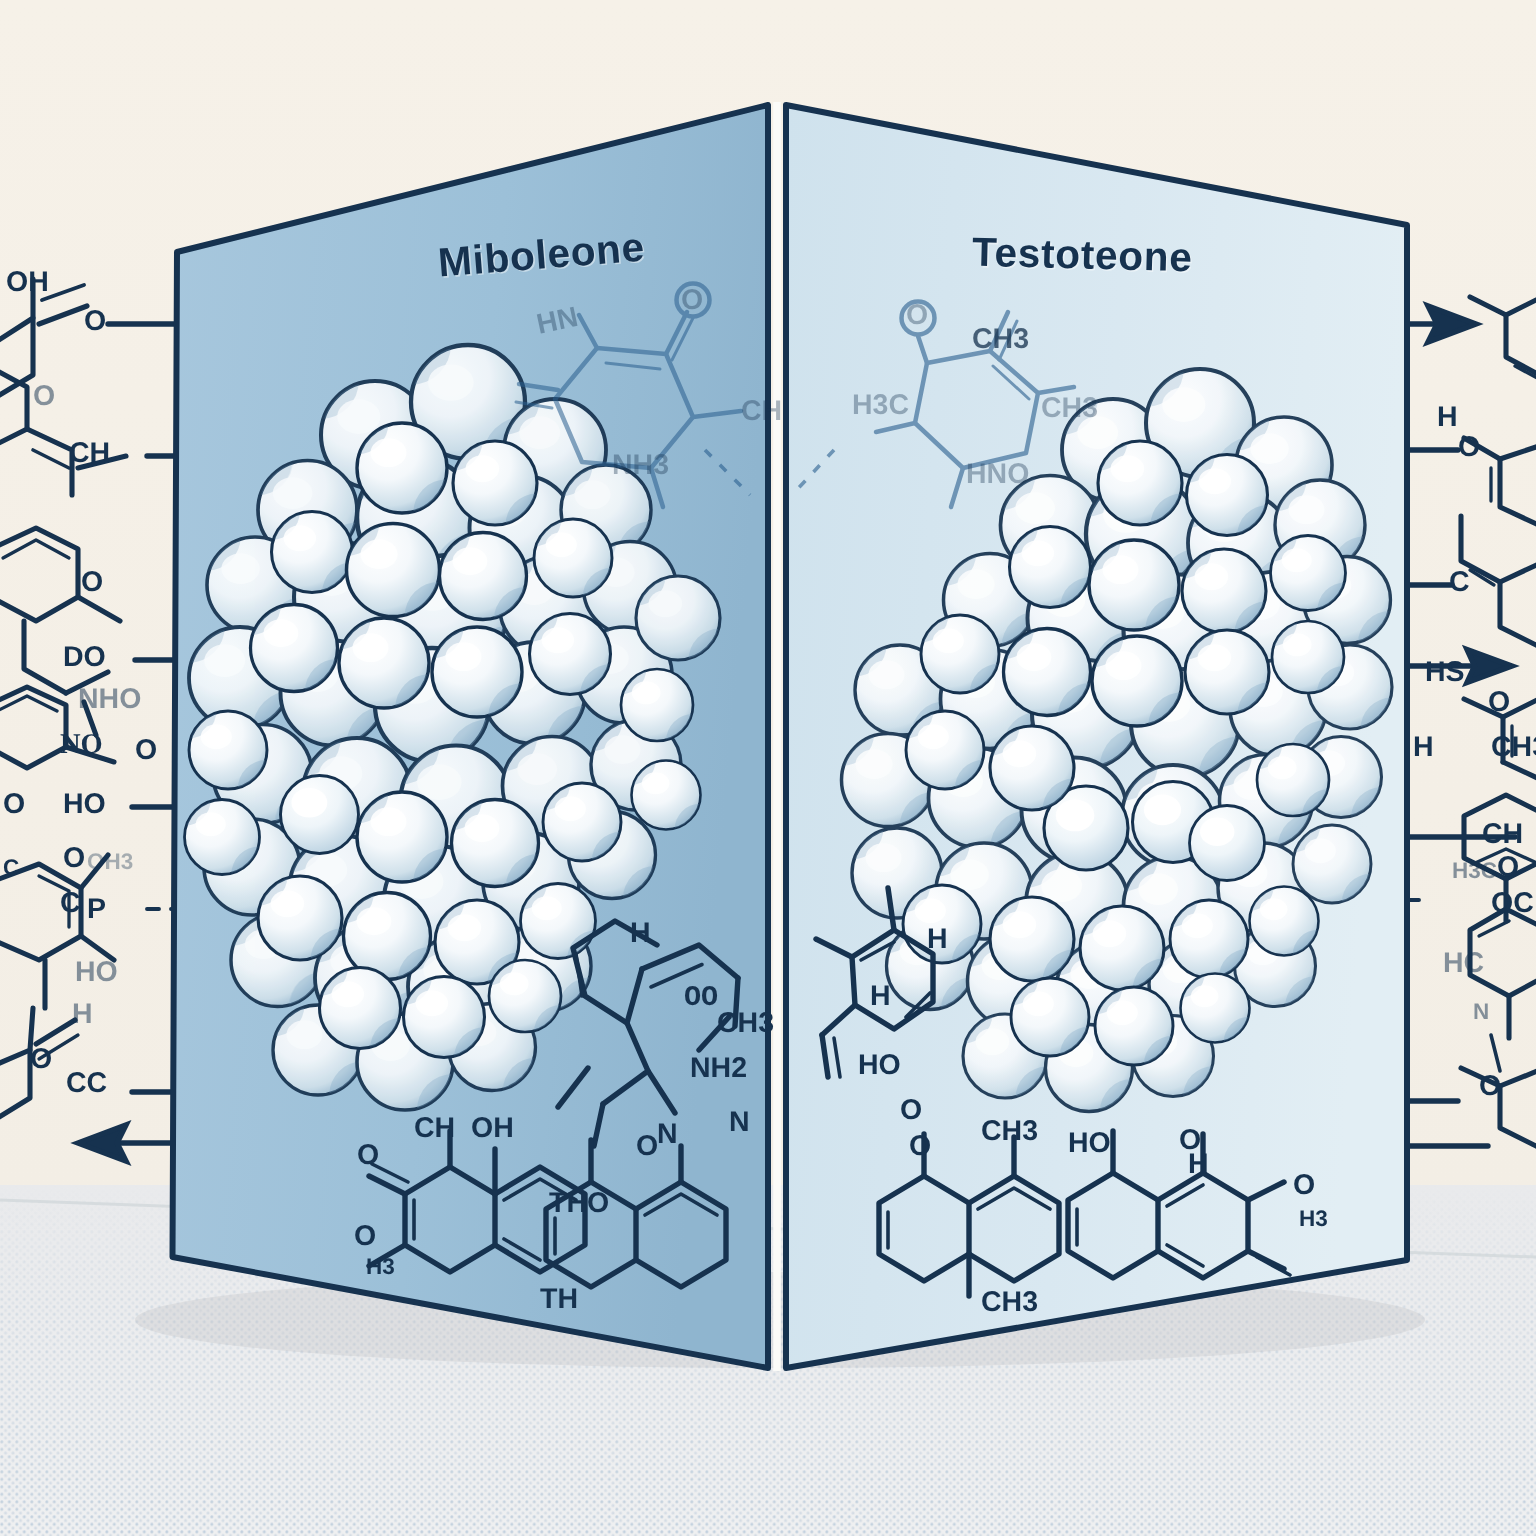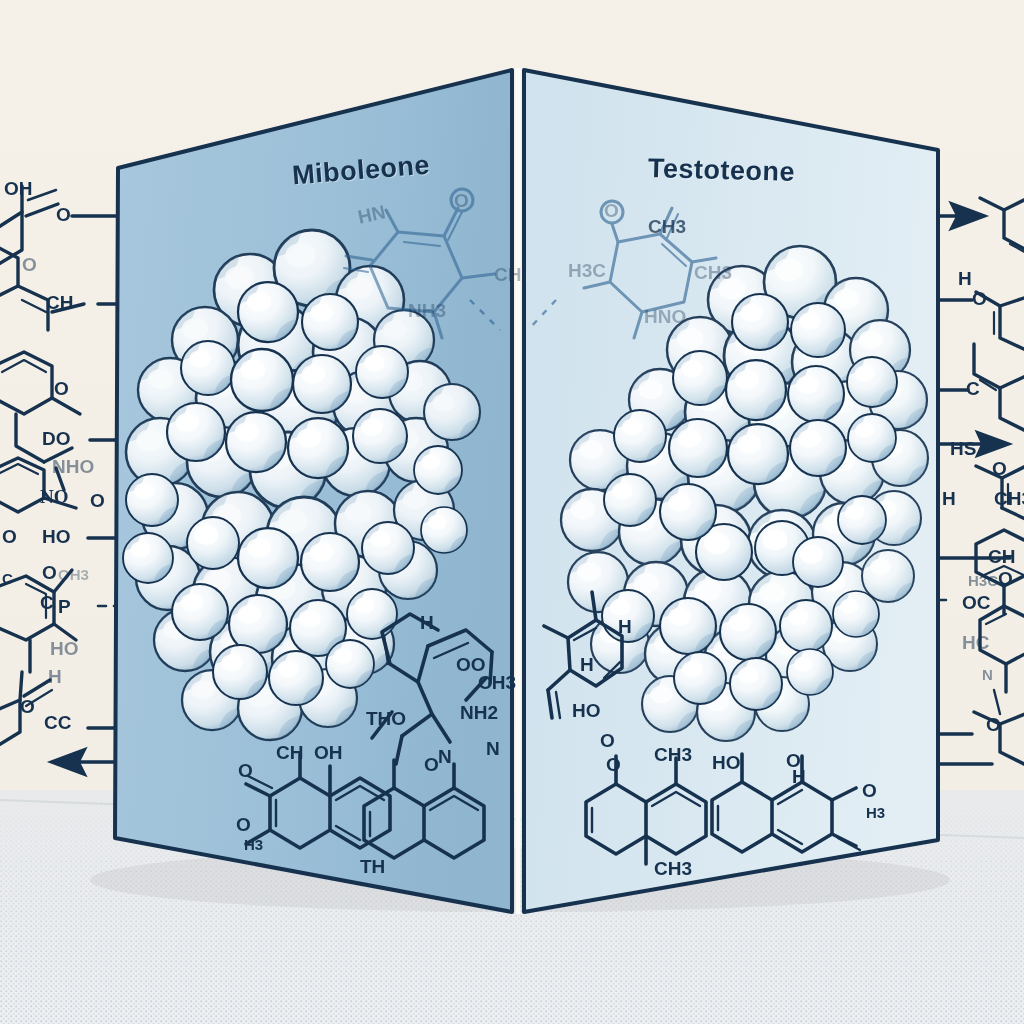--- a/index.html
+++ b/index.html
@@ -242,21 +242,21 @@
 
   <div class="lbl chem-lbl" style="left:958px;top:268px;">H</div>
   <div class="lbl chem-lbl" style="left:972px;top:288px;">O</div>
   <div class="lbl chem-lbl" style="left:966px;top:378px;">C</div>
   <div class="lbl chem-lbl" style="left:950px;top:438px;">HS</div>
   <div class="lbl chem-lbl" style="left:992px;top:458px;">O</div>
   <div class="lbl chem-lbl" style="left:942px;top:488px;">H</div>
   <div class="lbl chem-lbl" style="left:994px;top:488px;">CH3</div>
   <div class="lbl chem-lbl" style="left:988px;top:546px;">CH</div>
   <div class="lbl chem-lbl" style="left:998px;top:568px;">O</div>
-  <div class="lbl chem-lbl" style="left:962px;top:592px;">OC</div>
+  <div class="lbl chem-lbl" style="left:994px;top:592px;">OC</div>
   <div class="lbl chem-lbl faint sm" style="left:968px;top:572px;">H3C</div>
   <div class="lbl chem-lbl faint" style="left:962px;top:632px;">HC</div>
   <div class="lbl chem-lbl faint sm" style="left:982px;top:666px;">N</div>
   <div class="lbl chem-lbl" style="left:986px;top:714px;">O</div>
 
   <svg class="layer" viewBox="0 0 1024 1024">
     <defs>
       <linearGradient id="leftFace" x1="0" y1="0" x2="1" y2="0.2">
         <stop offset="0%" stop-color="#a7c7dd"></stop>
         <stop offset="55%" stop-color="#9cc0d8"></stop>
@@ -557,32 +557,32 @@
 
   <div class="lbl panel-title" style="left:292px;top:155px;transform:rotate(-4.5deg);">Miboleone</div>
   <div class="lbl panel-title" style="left:648px;top:155px;transform:rotate(1.5deg);">Testoteone</div>
 
   <div class="lbl chem-lbl ghost" style="left:358px;top:204px;transform:rotate(-12deg);">HN</div>
   <div class="lbl chem-lbl ghost" style="left:454px;top:190px;">O</div>
   <div class="lbl chem-lbl ghost" style="left:494px;top:264px;">CH</div>
   <div class="lbl chem-lbl ghost" style="left:408px;top:300px;">NH3</div>
 
   <div class="lbl chem-lbl" style="left:420px;top:612px;">H</div>
-  <div class="lbl chem-lbl" style="left:456px;top:654px;">OO</div>
+  <div class="lbl chem-lbl" style="left:456px;top:654px;font-family:Liberation Mono, monospace;">OO</div>
   <div class="lbl chem-lbl" style="left:478px;top:672px;">CH3</div>
   <div class="lbl chem-lbl" style="left:460px;top:702px;">NH2</div>
   <div class="lbl chem-lbl" style="left:438px;top:746px;">N</div>
 
   <div class="lbl chem-lbl" style="left:276px;top:742px;">CH</div>
   <div class="lbl chem-lbl" style="left:314px;top:742px;">OH</div>
   <div class="lbl chem-lbl" style="left:238px;top:760px;">O</div>
   <div class="lbl chem-lbl" style="left:236px;top:814px;">O</div>
   <div class="lbl chem-lbl sm" style="left:244px;top:836px;">H3</div>
 
-  <div class="lbl chem-lbl" style="left:366px;top:708px;">THO</div>
+  <div class="lbl chem-lbl" style="left:366px;top:792px;">THO</div>
   <div class="lbl chem-lbl" style="left:424px;top:754px;">O</div>
   <div class="lbl chem-lbl" style="left:360px;top:856px;">TH</div>
   <div class="lbl chem-lbl" style="left:486px;top:738px;">N</div>
 
   <div class="lbl chem-lbl ghost" style="left:604px;top:200px;">O</div>
   <div class="lbl chem-lbl" style="left:648px;top:216px;opacity:.75;">CH3</div>
   <div class="lbl chem-lbl ghost" style="left:568px;top:260px;">H3C</div>
   <div class="lbl chem-lbl ghost" style="left:694px;top:262px;">CH3</div>
   <div class="lbl chem-lbl ghost" style="left:608px;top:306px;margin-left:36px;">HNO</div>
 

